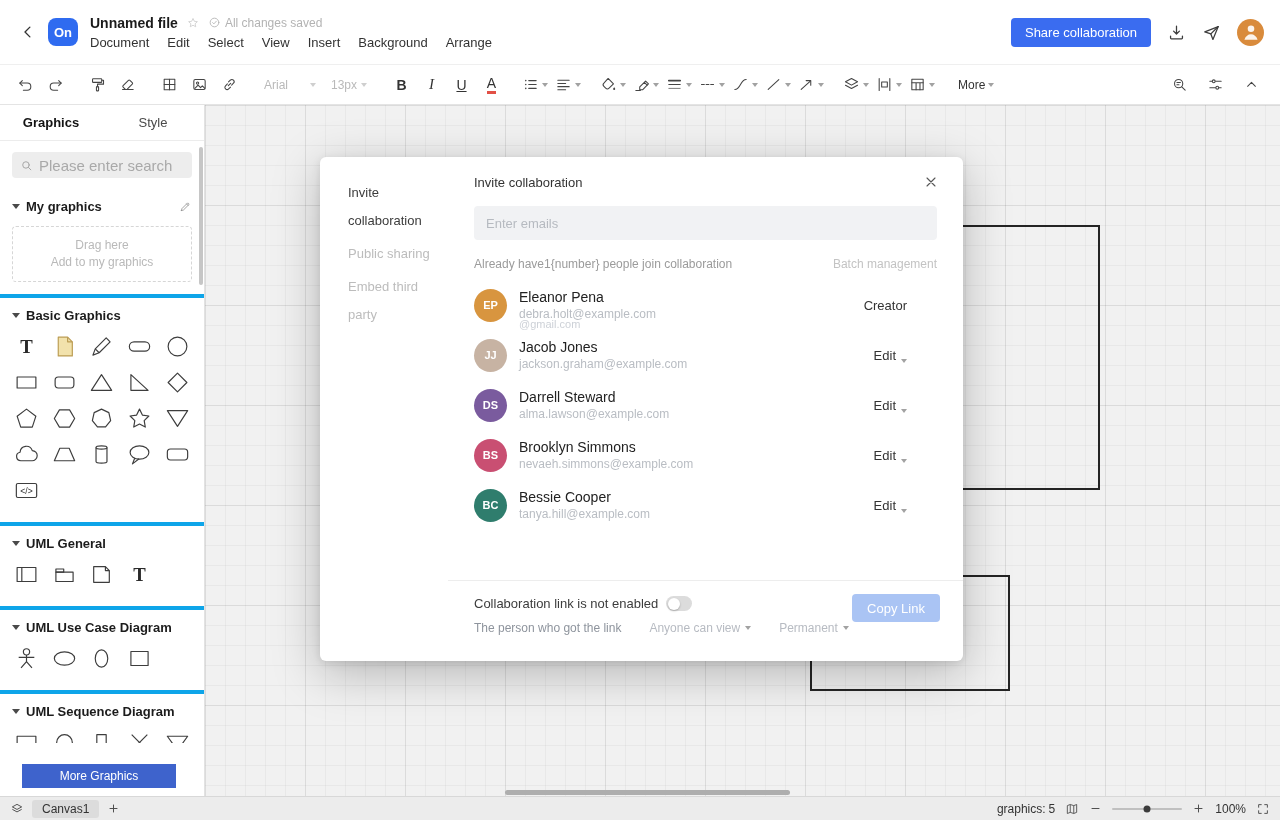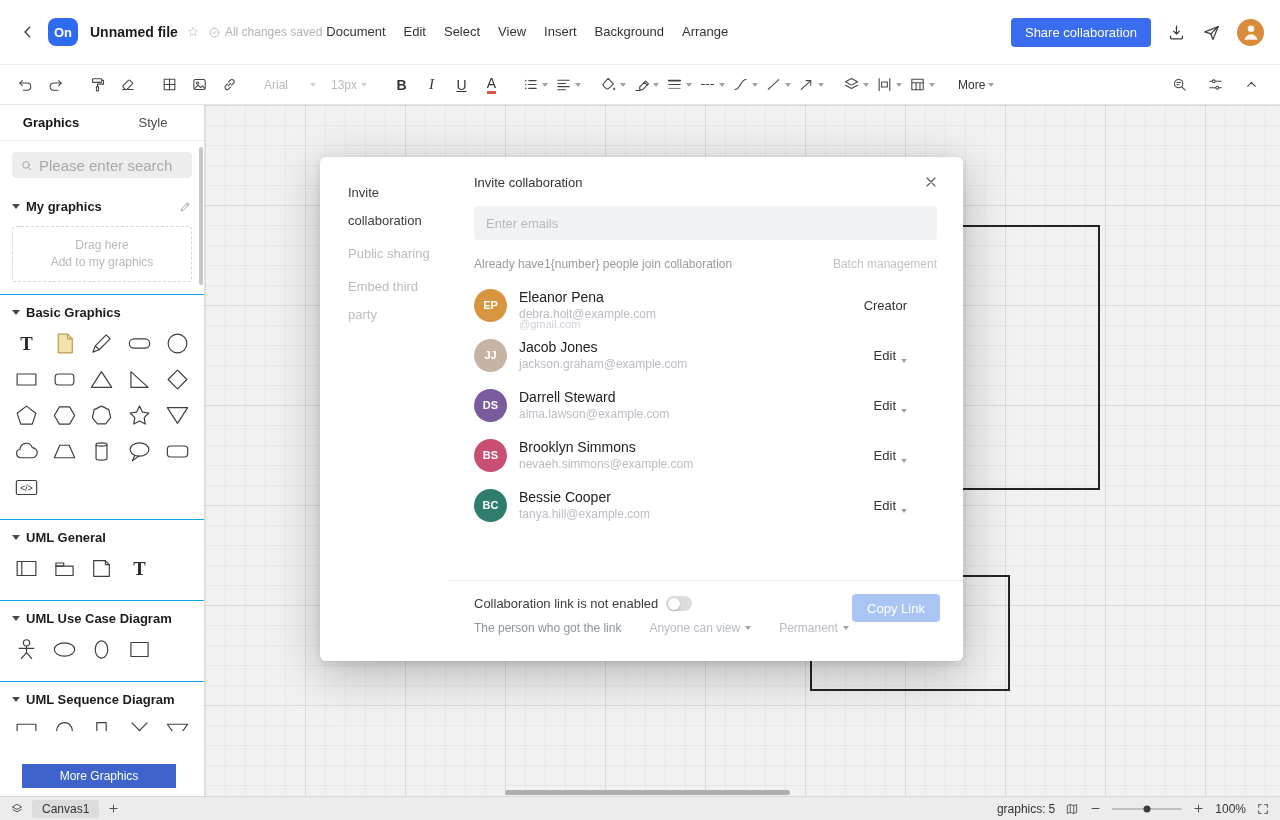--- a/index.html
+++ b/index.html
@@ -3,21 +3,21 @@
 <meta charset="utf-8">
 <style>
   *{box-sizing:border-box;margin:0;padding:0}
   html,body{width:1280px;height:820px}
   body{font-family:"Liberation Sans",sans-serif;background:#fff;position:relative;overflow:hidden}
 
   
   .header{position:absolute;top:0;left:0;right:0;height:64px;background:#fff;display:flex;align-items:center;padding:0 16px;z-index:10}
   .back-btn{width:24px;height:24px;display:flex;align-items:center;justify-content:center;color:#333;cursor:pointer}
   .logo{width:30px;height:28px;border-radius:8px;background:#2f6bf0;color:#fff;font-weight:bold;font-size:13px;display:flex;align-items:center;justify-content:center;margin:0 12px 0 8px;cursor:pointer}
-  .head-center{display:flex;flex-direction:row;gap:4px}
+  .head-center{display:flex;flex-direction:column;gap:4px}
   .title-row{display:flex;align-items:center;gap:8px}
   .file-title{font-size:14px;font-weight:bold;color:#1b1b1b}
   .star-icon{color:#cfcfcf;display:flex}
   .saved{display:flex;align-items:center;gap:4px;font-size:12px;color:#b3b3b3}
   .menus{display:flex;gap:18px;font-size:13px;color:#333}
   .menu-item{cursor:pointer}
   .head-right{margin-left:auto;display:flex;align-items:center;gap:16px}
   .share-btn{background:#3a6cf0;color:#fff;border:0;border-radius:4px;height:29px;padding:0 14px;font-size:13px;cursor:pointer;font-family:inherit}
   .hicon{color:#3d3d3d;display:flex;cursor:pointer}
   .user-avatar{width:27px;height:27px;border-radius:50%;background:#d98b3c;display:flex;align-items:center;justify-content:center;overflow:hidden;cursor:pointer}
@@ -43,21 +43,21 @@
   
   .sidebar{position:absolute;top:105px;left:0;width:205px;bottom:24px;background:#fff;border-right:1px solid #e2e2e2;z-index:5;display:flex;flex-direction:column}
   .side-tabs{height:36px;display:flex;border-bottom:1px solid #ececec;flex:none}
   .side-tab{flex:1;display:flex;align-items:center;justify-content:center;font-size:13px;color:#4a4a4a;cursor:pointer}
   .side-tab.active{color:#131313;font-weight:bold}
   .search-wrap{margin:11px 12px;height:26px;background:#ededed;border-radius:4px;display:flex;align-items:center;padding:0 8px;gap:6px;flex:none}
   .search-wrap svg{color:#a5a5a5;flex:none}
   .search-input{border:0;background:transparent;outline:none;font-size:15px;color:#555;width:100%;font-family:inherit}
   .search-input::placeholder{color:#a9a9a9}
   .side-sections{flex:1;overflow:hidden;position:relative}
-  .side-section.bordered{border-top:1px solid #0ea5e9;margin-top:7px}
+  .side-section.bordered{border-top:4px solid #0ea5e9;margin-top:7px}
   .sec-head{display:flex;align-items:center;gap:6px;padding:10px 12px 4px;cursor:pointer}
   .sec-caret{width:0;height:0;border-left:4px solid transparent;border-right:4px solid transparent;border-top:5px solid #4a4a4a}
   .sec-title{font-size:13px;font-weight:bold;color:#1c1c1c}
   .sec-edit{margin-left:auto;color:#8f8f8f;display:flex;cursor:pointer}
   .dropzone{margin:8px 12px 12px;border:1px dashed #d6d6d6;border-radius:4px;padding:10px 0;text-align:center;font-size:12px;color:#b9b9b9;line-height:17px;cursor:pointer}
   .shape-grid{display:grid;grid-template-columns:repeat(5,1fr);padding:2px 8px 8px;row-gap:2px;justify-items:center}
   .shape-grid.clipped{height:20px;overflow:hidden;padding-bottom:0}
   .shape-cell{width:34px;height:34px;display:flex;align-items:center;justify-content:center;border-radius:4px;cursor:pointer}
   .more-graphics{position:absolute;left:22px;right:28px;bottom:8px;height:24px;background:#3e63cc;color:#fff;font-size:12px;border:0;border-radius:0;cursor:pointer;font-family:inherit;z-index:3}
   .side-scrollbar{position:absolute;right:1px;top:42px;width:4px;height:138px;border-radius:2px;background:#c6c6c6;z-index:6}

